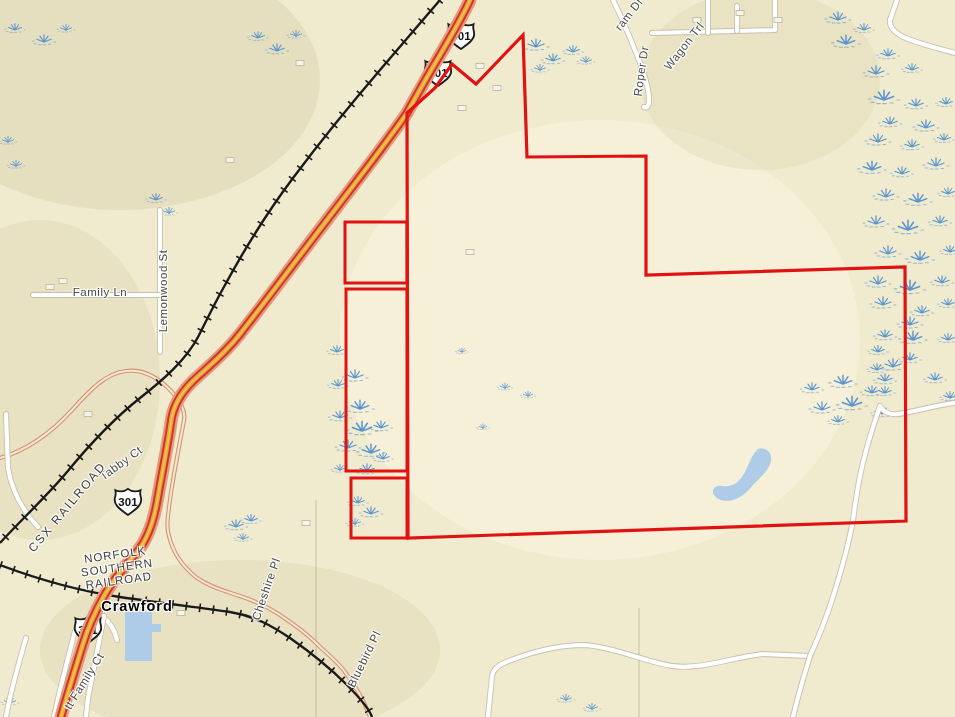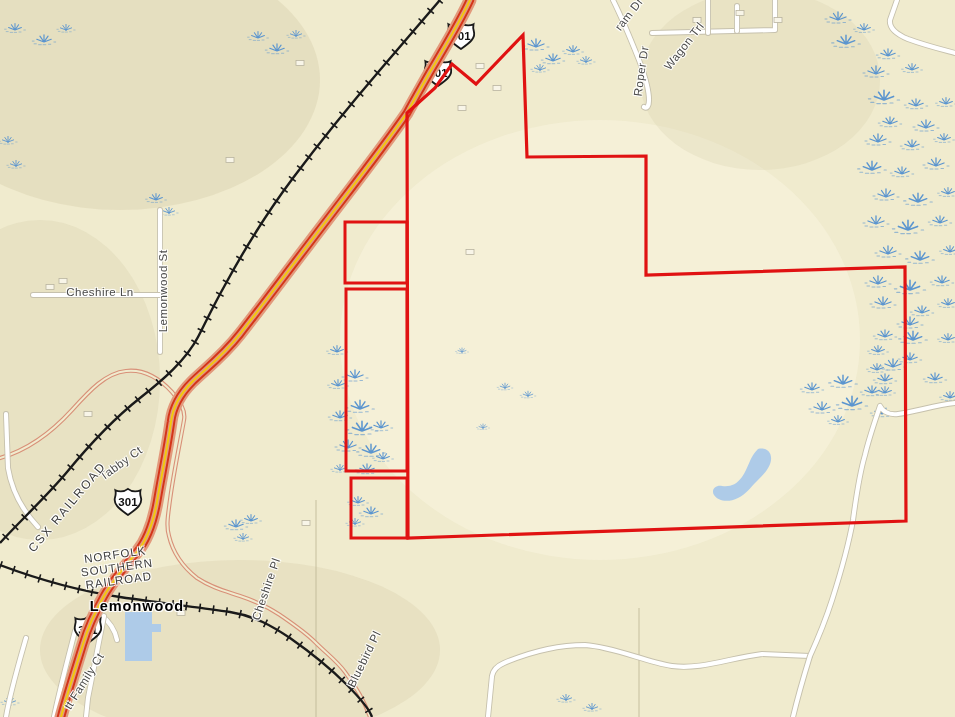--- a/index.html
+++ b/index.html
@@ -228,26 +228,26 @@
         <rect x="345" y="222" width="62" height="61" stroke="#e01212" stroke-width="3" fill="none"></rect>
         <rect x="346" y="289" width="61" height="182" stroke="#e01212" stroke-width="3" fill="none"></rect>
         <rect x="351" y="478" width="56" height="60" stroke="#e01212" stroke-width="3" fill="none"></rect>
       </g>
     </svg>
   <div id="labels">
       <div class="lbl road" style="left: 629px; top: 14px; transform: translate(-50%, -50%) rotate(-52deg);">ram Dr</div>
       <div class="lbl road" style="left: 684px; top: 46px; transform: translate(-50%, -50%) rotate(-52deg);">Wagon Trl</div>
       <div class="lbl road" style="left: 641px; top: 71px; transform: translate(-50%, -50%) rotate(-82deg);">Roper Dr</div>
       <div class="lbl road" style="left: 163px; top: 291px; transform: translate(-50%, -50%) rotate(-90deg);">Lemonwood St</div>
-      <div class="lbl road" style="left: 100px; top: 292px; transform: translate(-50%, -50%) rotate(0deg);">Cheshire Ln</div>
+      <div class="lbl road" style="left: 100px; top: 292px; transform: translate(-50%, -50%) rotate(0deg);">Family Ln</div>
       <div class="lbl road" style="left: 121px; top: 463px; transform: translate(-50%, -50%) rotate(-36deg);">Tabby Ct</div>
       <div class="lbl rr" style="left: 67px; top: 507px; transform: translate(-50%, -50%) rotate(-50deg);">CSX RAILROAD</div>
       <div class="lbl rrblock" style="left: 117px; top: 568px; transform: translate(-50%, -50%) rotate(-8deg);">
         <div>NORFOLK</div>
         <div>SOUTHERN</div>
         <div>RAILROAD</div>
       </div>
-      <div class="lbl place" style="left: 137px; top: 606px; transform: translate(-50%, -50%) rotate(0deg);">Lemonwood</div>
+      <div class="lbl place" style="left: 137px; top: 606px; transform: translate(-50%, -50%) rotate(0deg);">Crawford</div>
       <div class="lbl road" style="left: 84px; top: 681px; transform: translate(-50%, -50%) rotate(-58deg);">tt Family Ct</div>
       <div class="lbl road" style="left: 266px; top: 589px; transform: translate(-50%, -50%) rotate(-71deg);">Cheshire Pl</div>
       <div class="lbl road" style="left: 364px; top: 659px; transform: translate(-50%, -50%) rotate(-64deg);">Bluebird Pl</div>
     </div>
 </div>
 
 </body></html>

